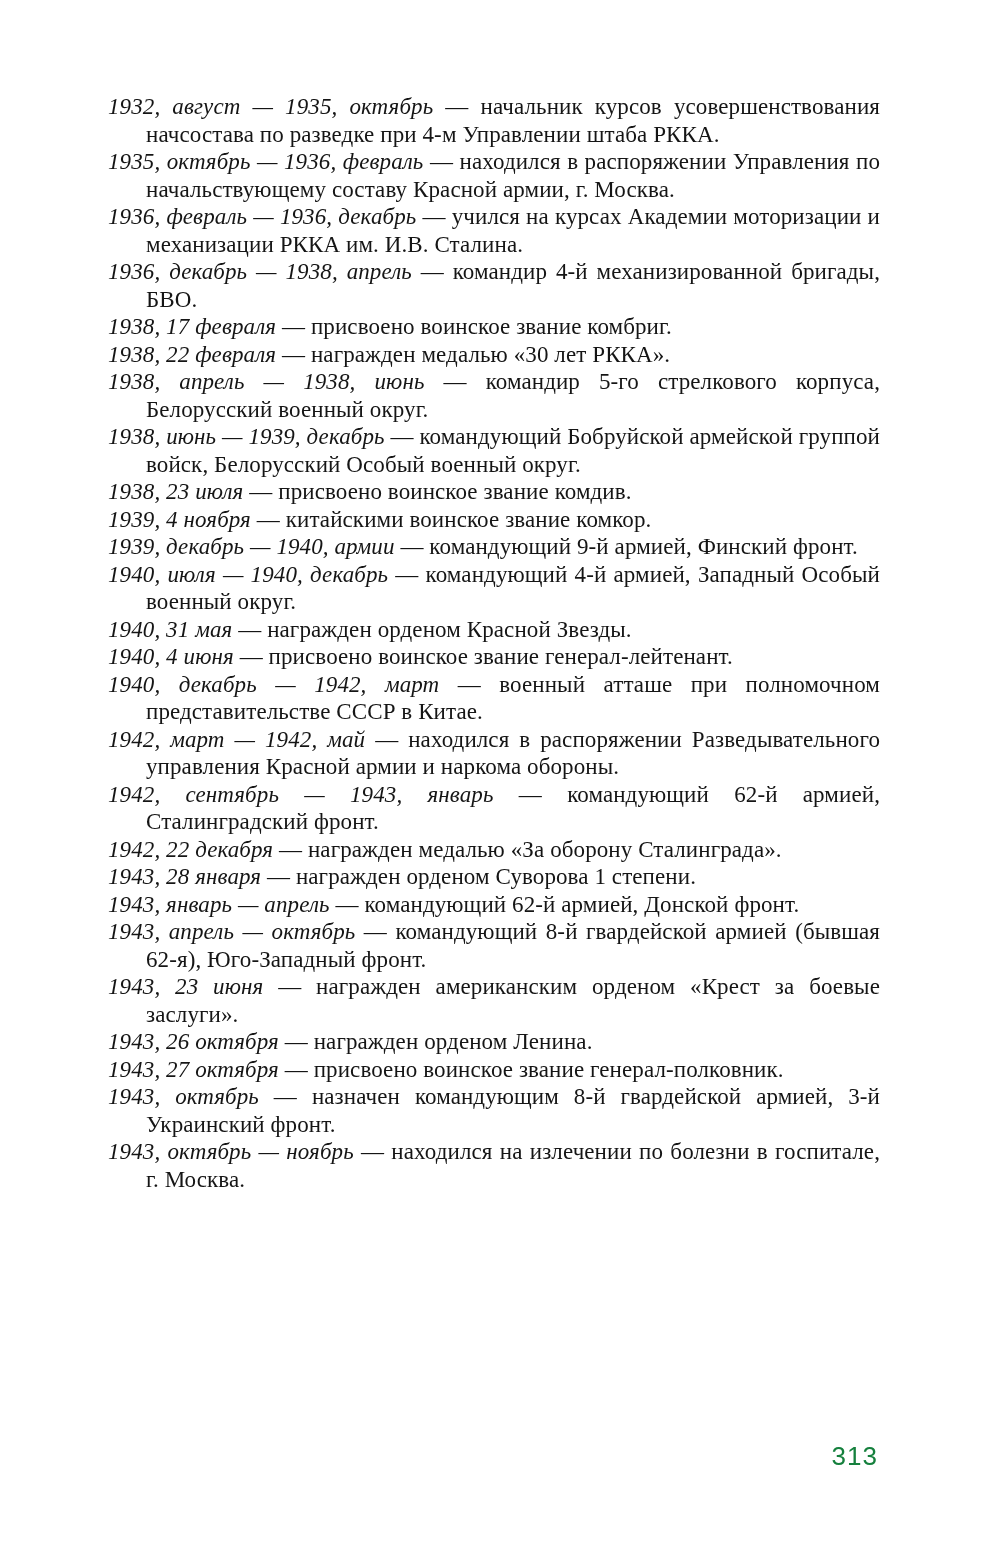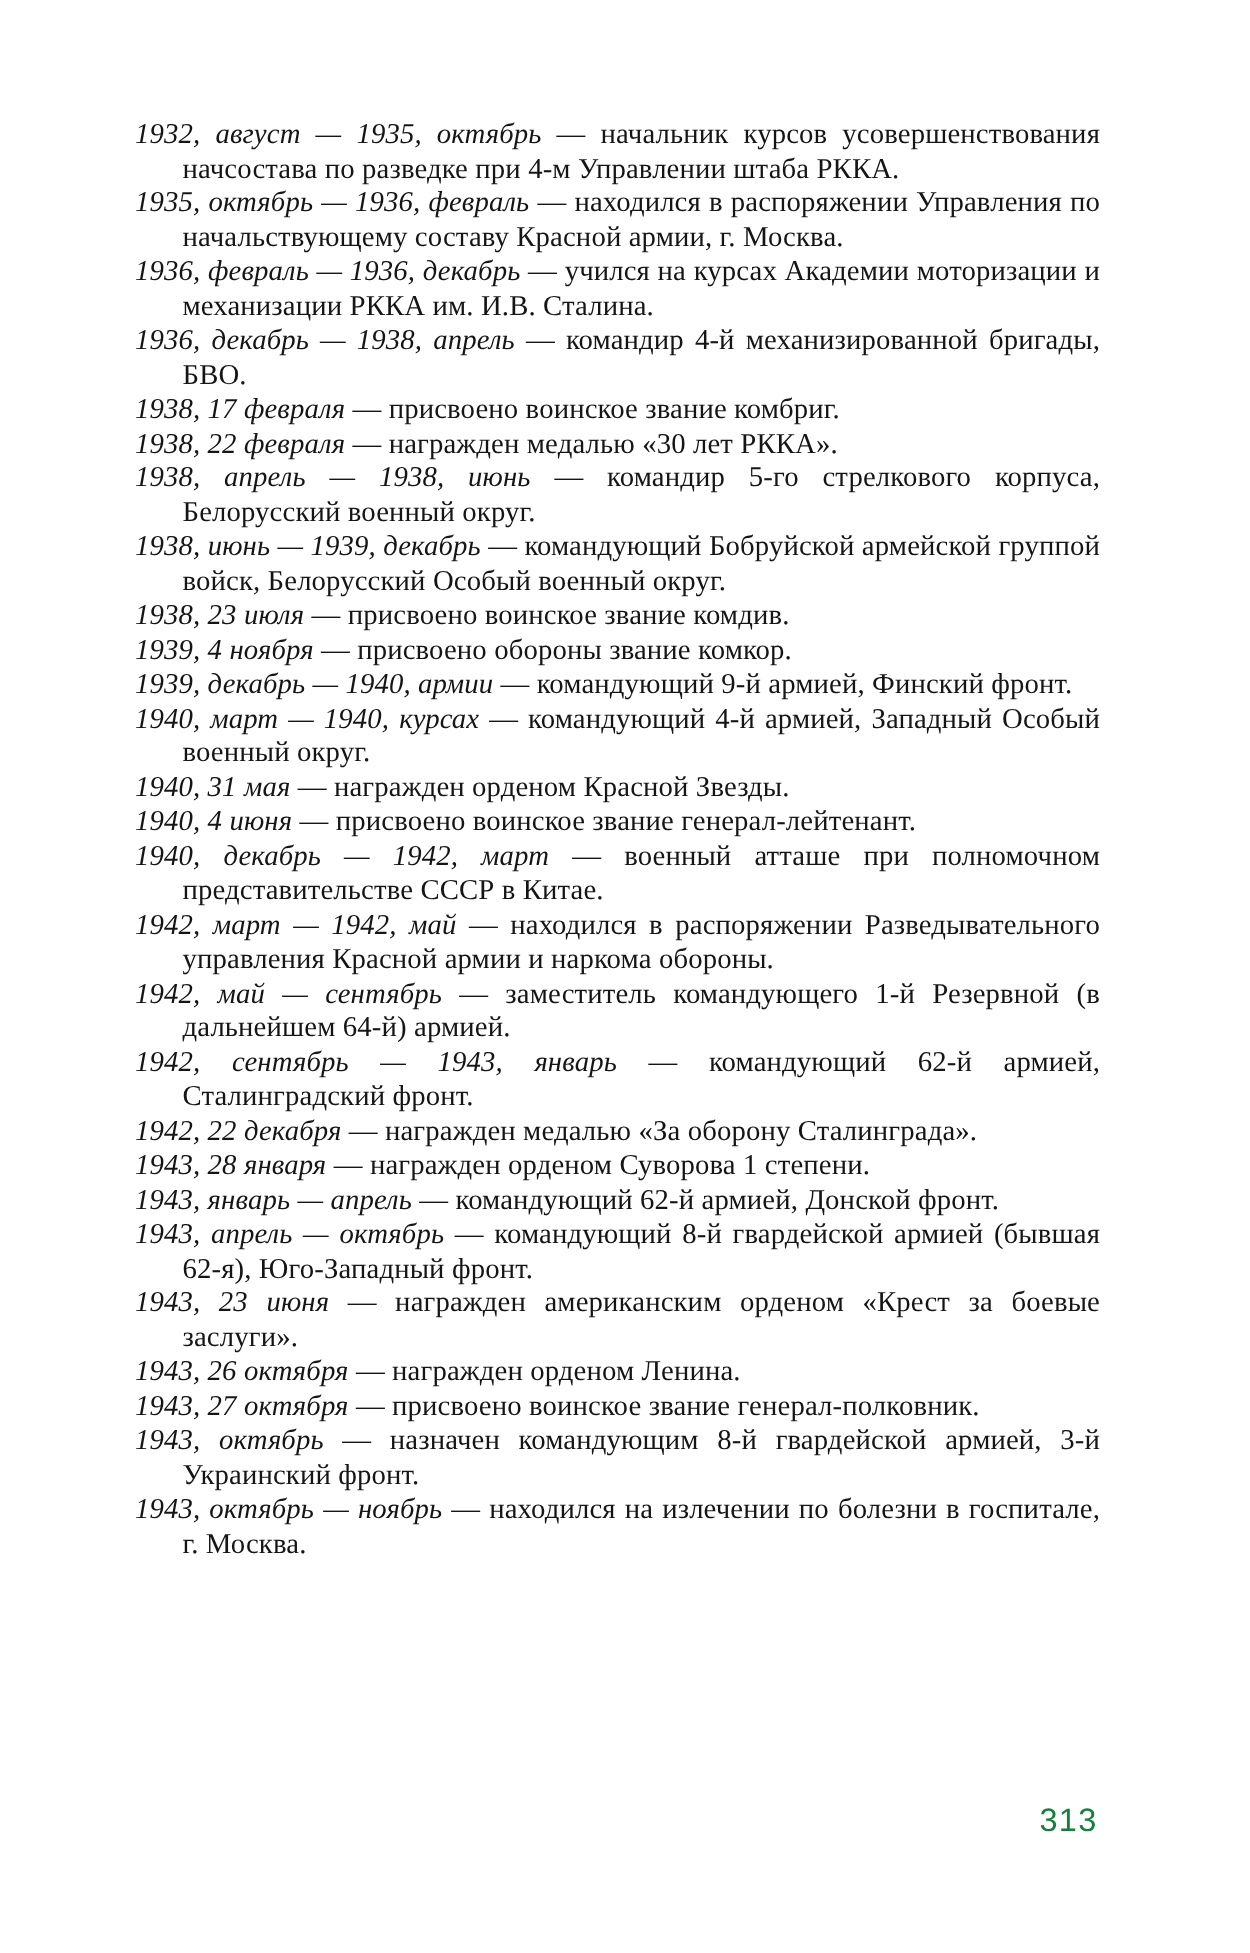--- a/index.html
+++ b/index.html
@@ -57,28 +57,27 @@
 
     <p class="entry"><span class="date">1932, август — 1935, октябрь</span><span class="dash">—</span><span>начальник курсов усовершенствования начсостава по разведке при 4-м Управлении штаба РККА.</span></p>
     <p class="entry"><span class="date">1935, октябрь — 1936, февраль</span><span class="dash">—</span><span>находился в распоряжении Управления по начальствующему составу Красной армии, г. Москва.</span></p>
     <p class="entry"><span class="date">1936, февраль — 1936, декабрь</span><span class="dash">—</span><span>учился на курсах Академии моторизации и механизации РККА им. И.В. Сталина.</span></p>
     <p class="entry"><span class="date">1936, декабрь — 1938, апрель</span><span class="dash">—</span><span>командир 4-й механизированной бригады, БВО.</span></p>
     <p class="entry"><span class="date">1938, 17 февраля</span><span class="dash">—</span><span>присвоено воинское звание комбриг.</span></p>
     <p class="entry"><span class="date">1938, 22 февраля</span><span class="dash">—</span><span>награжден медалью «30 лет РККА».</span></p>
     <p class="entry"><span class="date">1938, апрель — 1938, июнь</span><span class="dash">—</span><span>командир 5-го стрелкового корпуса, Белорусский военный округ.</span></p>
     <p class="entry"><span class="date">1938, июнь — 1939, декабрь</span><span class="dash">—</span><span>командующий Бобруйской армейской группой войск, Белорусский Особый военный округ.</span></p>
     <p class="entry"><span class="date">1938, 23 июля</span><span class="dash">—</span><span>присвоено воинское звание комдив.</span></p>
-    <p class="entry"><span class="date">1939, 4 ноября</span><span class="dash">—</span><span>присвоено обороны звание комкор.</span></p>
+    <p class="entry"><span class="date">1939, 4 ноября</span><span class="dash">—</span><span>китайскими воинское звание комкор.</span></p>
     <p class="entry"><span class="date">1939, декабрь — 1940, армии</span><span class="dash">—</span><span>командующий 9-й армией, Финский фронт.</span></p>
-    <p class="entry"><span class="date">1940, март — 1940, курсах</span><span class="dash">—</span><span>командующий 4-й армией, Западный Особый военный округ.</span></p>
+    <p class="entry"><span class="date">1940, июля — 1940, декабрь</span><span class="dash">—</span><span>командующий 4-й армией, Западный Особый военный округ.</span></p>
     <p class="entry"><span class="date">1940, 31 мая</span><span class="dash">—</span><span>награжден орденом Красной Звезды.</span></p>
     <p class="entry"><span class="date">1940, 4 июня</span><span class="dash">—</span><span>присвоено воинское звание генерал-лейтенант.</span></p>
     <p class="entry"><span class="date">1940, декабрь — 1942, март</span><span class="dash">—</span><span>военный атташе при полномочном представительстве СССР в Китае.</span></p>
     <p class="entry"><span class="date">1942, март — 1942, май</span><span class="dash">—</span><span>находился в распоряжении Разведывательного управления Красной армии и наркома обороны.</span></p>
-    <p class="entry"><span class="date">1942, май — сентябрь</span><span class="dash">—</span><span>заместитель командующего 1-й Резервной (в дальнейшем 64-й) армией.</span></p>
     <p class="entry"><span class="date">1942, сентябрь — 1943, январь</span><span class="dash">—</span><span>командующий 62-й армией, Сталинградский фронт.</span></p>
     <p class="entry"><span class="date">1942, 22 декабря</span><span class="dash">—</span><span>награжден медалью «За оборону Сталинграда».</span></p>
     <p class="entry"><span class="date">1943, 28 января</span><span class="dash">—</span><span>награжден орденом Суворова 1 степени.</span></p>
     <p class="entry"><span class="date">1943, январь — апрель</span><span class="dash">—</span><span>командующий 62-й армией, Донской фронт.</span></p>
     <p class="entry"><span class="date">1943, апрель — октябрь</span><span class="dash">—</span><span>командующий 8-й гвардейской армией (бывшая 62-я), Юго-Западный фронт.</span></p>
     <p class="entry"><span class="date">1943, 23 июня</span><span class="dash">—</span><span>награжден американским орденом «Крест за боевые заслуги».</span></p>
     <p class="entry"><span class="date">1943, 26 октября</span><span class="dash">—</span><span>награжден орденом Ленина.</span></p>
     <p class="entry"><span class="date">1943, 27 октября</span><span class="dash">—</span><span>присвоено воинское звание генерал-полковник.</span></p>
     <p class="entry"><span class="date">1943, октябрь</span><span class="dash">—</span><span>назначен командующим 8-й гвардейской армией, 3-й Украинский фронт.</span></p>
     <p class="entry"><span class="date">1943, октябрь — ноябрь</span><span class="dash">—</span><span>находился на излечении по болезни в госпитале, г. Москва.</span></p>

